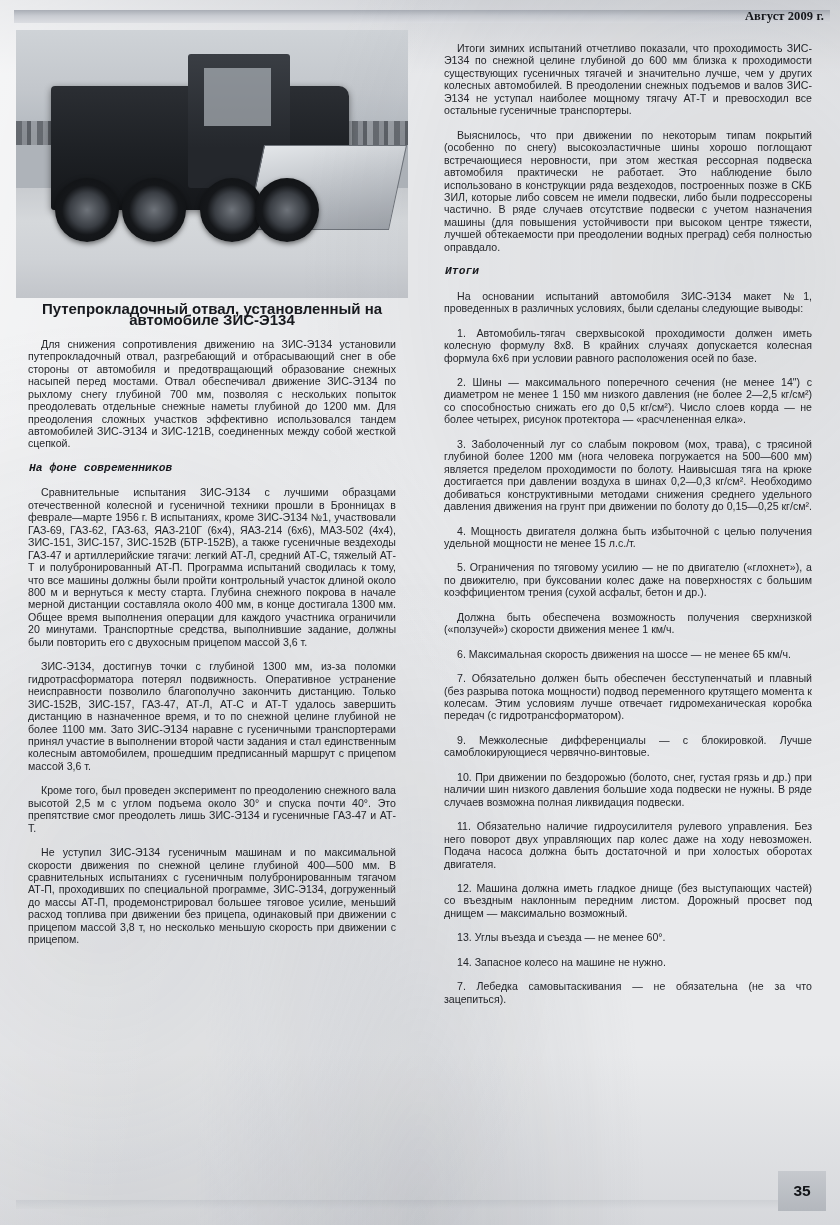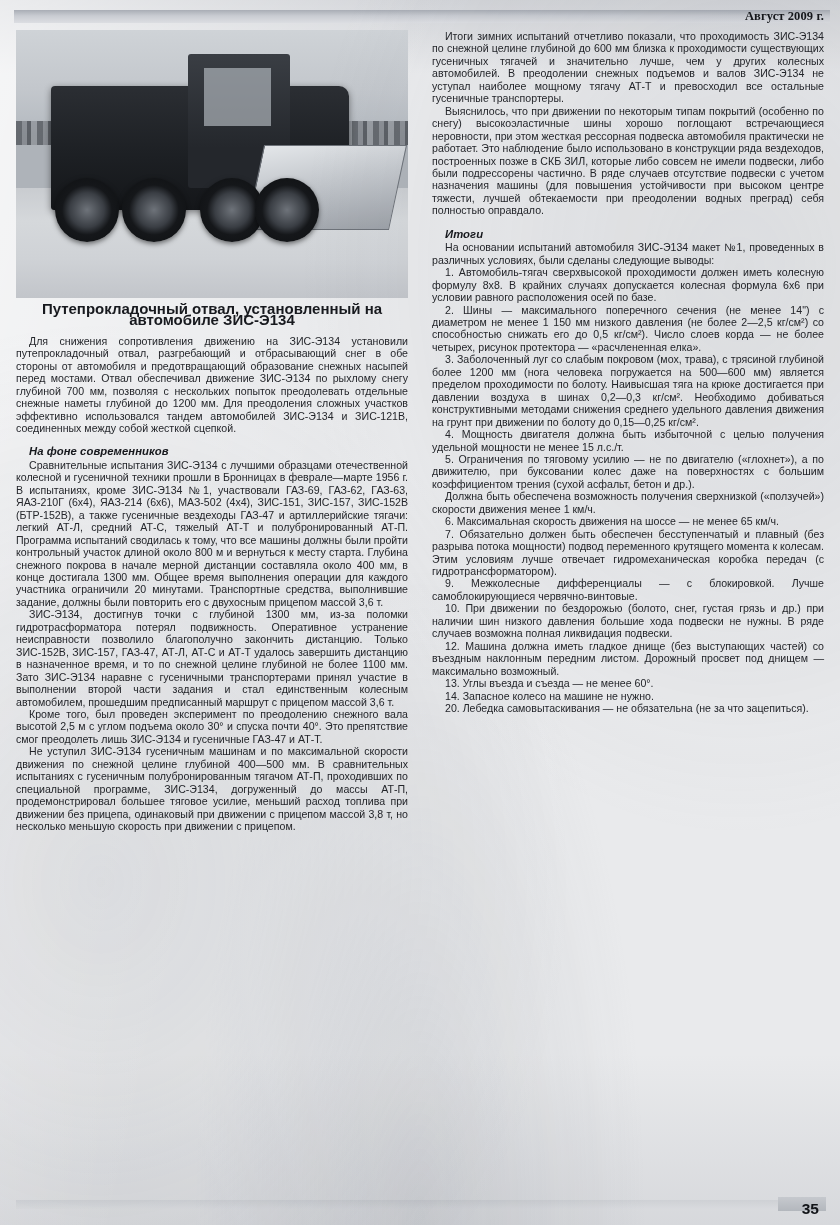--- a/index.html
+++ b/index.html
@@ -77,34 +77,35 @@
     font-size: 10.6px;
     line-height: 12.45px;
     text-align: justify;
     text-justify: inter-word;
     color: #24262b;
   }
   .col-left  { left: 16px; }
   .col-right { left: 432px; }
 
   .col p {
-    margin: 0;
+    margin: 12px;
     text-indent: 13px;
     hyphens: auto;
   }
 
   .sec-head {
     margin: 11px 0 1px 0;
     font-size: 11.3px;
     font-weight: bold;
     font-style: italic;
     text-indent: 13px;
     text-align: left;
     color: #16181d;
     letter-spacing: .05px;
+    font-family: Liberation Mono, monospace;
   }
 
   
   .photo-wrap {
     position: relative;
     width: 392px;
     height: 268px;
     margin-bottom: 5px;
     background: #6f757c;
     overflow: hidden;
@@ -199,24 +200,24 @@
     margin: 3px 0 9px 0;
   }
   .photo-caption span { display: block; }
 
   
   .folio {
     position: absolute;
     right: 14px;
     bottom: 14px;
     min-width: 34px;
-    height: 14px;
+    height: 24px;
     line-height: 23px;
-    padding: 0 7px;
-    text-align: right;
+    padding: 8px 7px;
+    text-align: center;
     font-size: 15.5px;
     font-weight: bold;
     color: #111317;
     background: linear-gradient(180deg, #c6c9ce 0%, #b3b7bd 100%);
   }
   .footer-rule {
     position: absolute;
     left: 16px;
     right: 14px;
     bottom: 16px;
@@ -277,22 +278,23 @@
     <p>1. Автомобиль-тягач сверхвысокой проходимости должен иметь колесную формулу 8х8. В крайних случаях допускается колесная формула 6х6 при условии равного расположения осей по базе.</p>
     <p>2. Шины — максимального поперечного сечения (не менее 14") с диаметром не менее 1 150 мм низкого давления (не более 2—2,5 кг/см²) со способностью снижать его до 0,5 кг/см²). Число слоев корда — не более четырех, рисунок протектора — «расчлененная елка».</p>
     <p>3. Заболоченный луг со слабым покровом (мох, трава), с трясиной глубиной более 1200 мм (нога человека погружается на 500—600 мм) является пределом проходимости по болоту. Наивысшая тяга на крюке достигается при давлении воздуха в шинах 0,2—0,3 кг/см². Необходимо добиваться конструктивными методами снижения среднего удельного давления движения на грунт при движении по болоту до 0,15—0,25 кг/см².</p>
     <p>4. Мощность двигателя должна быть избыточной с целью получения удельной мощности не менее 15 л.с./т.</p>
     <p>5. Ограничения по тяговому усилию — не по двигателю («глохнет»), а по движителю, при буксовании колес даже на поверхностях с большим коэффициентом трения (сухой асфальт, бетон и др.).</p>
     <p>Должна быть обеспечена возможность получения сверхнизкой («ползучей») скорости движения менее 1 км/ч.</p>
     <p>6. Максимальная скорость движения на шоссе — не менее 65 км/ч.</p>
     <p>7. Обязательно должен быть обеспечен бесступенчатый и плавный (без разрыва потока мощности) подвод переменного крутящего момента к колесам. Этим условиям лучше отвечает гидромеханическая коробка передач (с гидротрансформатором).</p>
     <p>9. Межколесные дифференциалы — с блокировкой. Лучше самоблокирующиеся червячно-винтовые.</p>
     <p>10. При движении по бездорожью (болото, снег, густая грязь и др.) при наличии шин низкого давления большие хода подвески не нужны. В ряде случаев возможна полная ликвидация подвески.</p>
+    <p>11. Обязательно наличие гидроусилителя рулевого управления. Без него поворот двух управляющих пар колес даже на ходу невозможен. Подача насоса должна быть достаточной и при холостых оборотах двигателя.</p>
     <p>12. Машина должна иметь гладкое днище (без выступающих частей) со въездным наклонным передним листом. Дорожный просвет под днищем — максимально возможный.</p>
     <p>13. Углы въезда и съезда — не менее 60°.</p>
     <p>14. Запасное колесо на машине не нужно.</p>
-    <p>20. Лебедка самовытаскивания — не обязательна (не за что зацепиться).</p>
+    <p>7. Лебедка самовытаскивания — не обязательна (не за что зацепиться).</p>
   </div>
 
   <div class="footer-rule"></div>
   <div class="folio">35</div>
 
 </div>
 
 </body></html>

